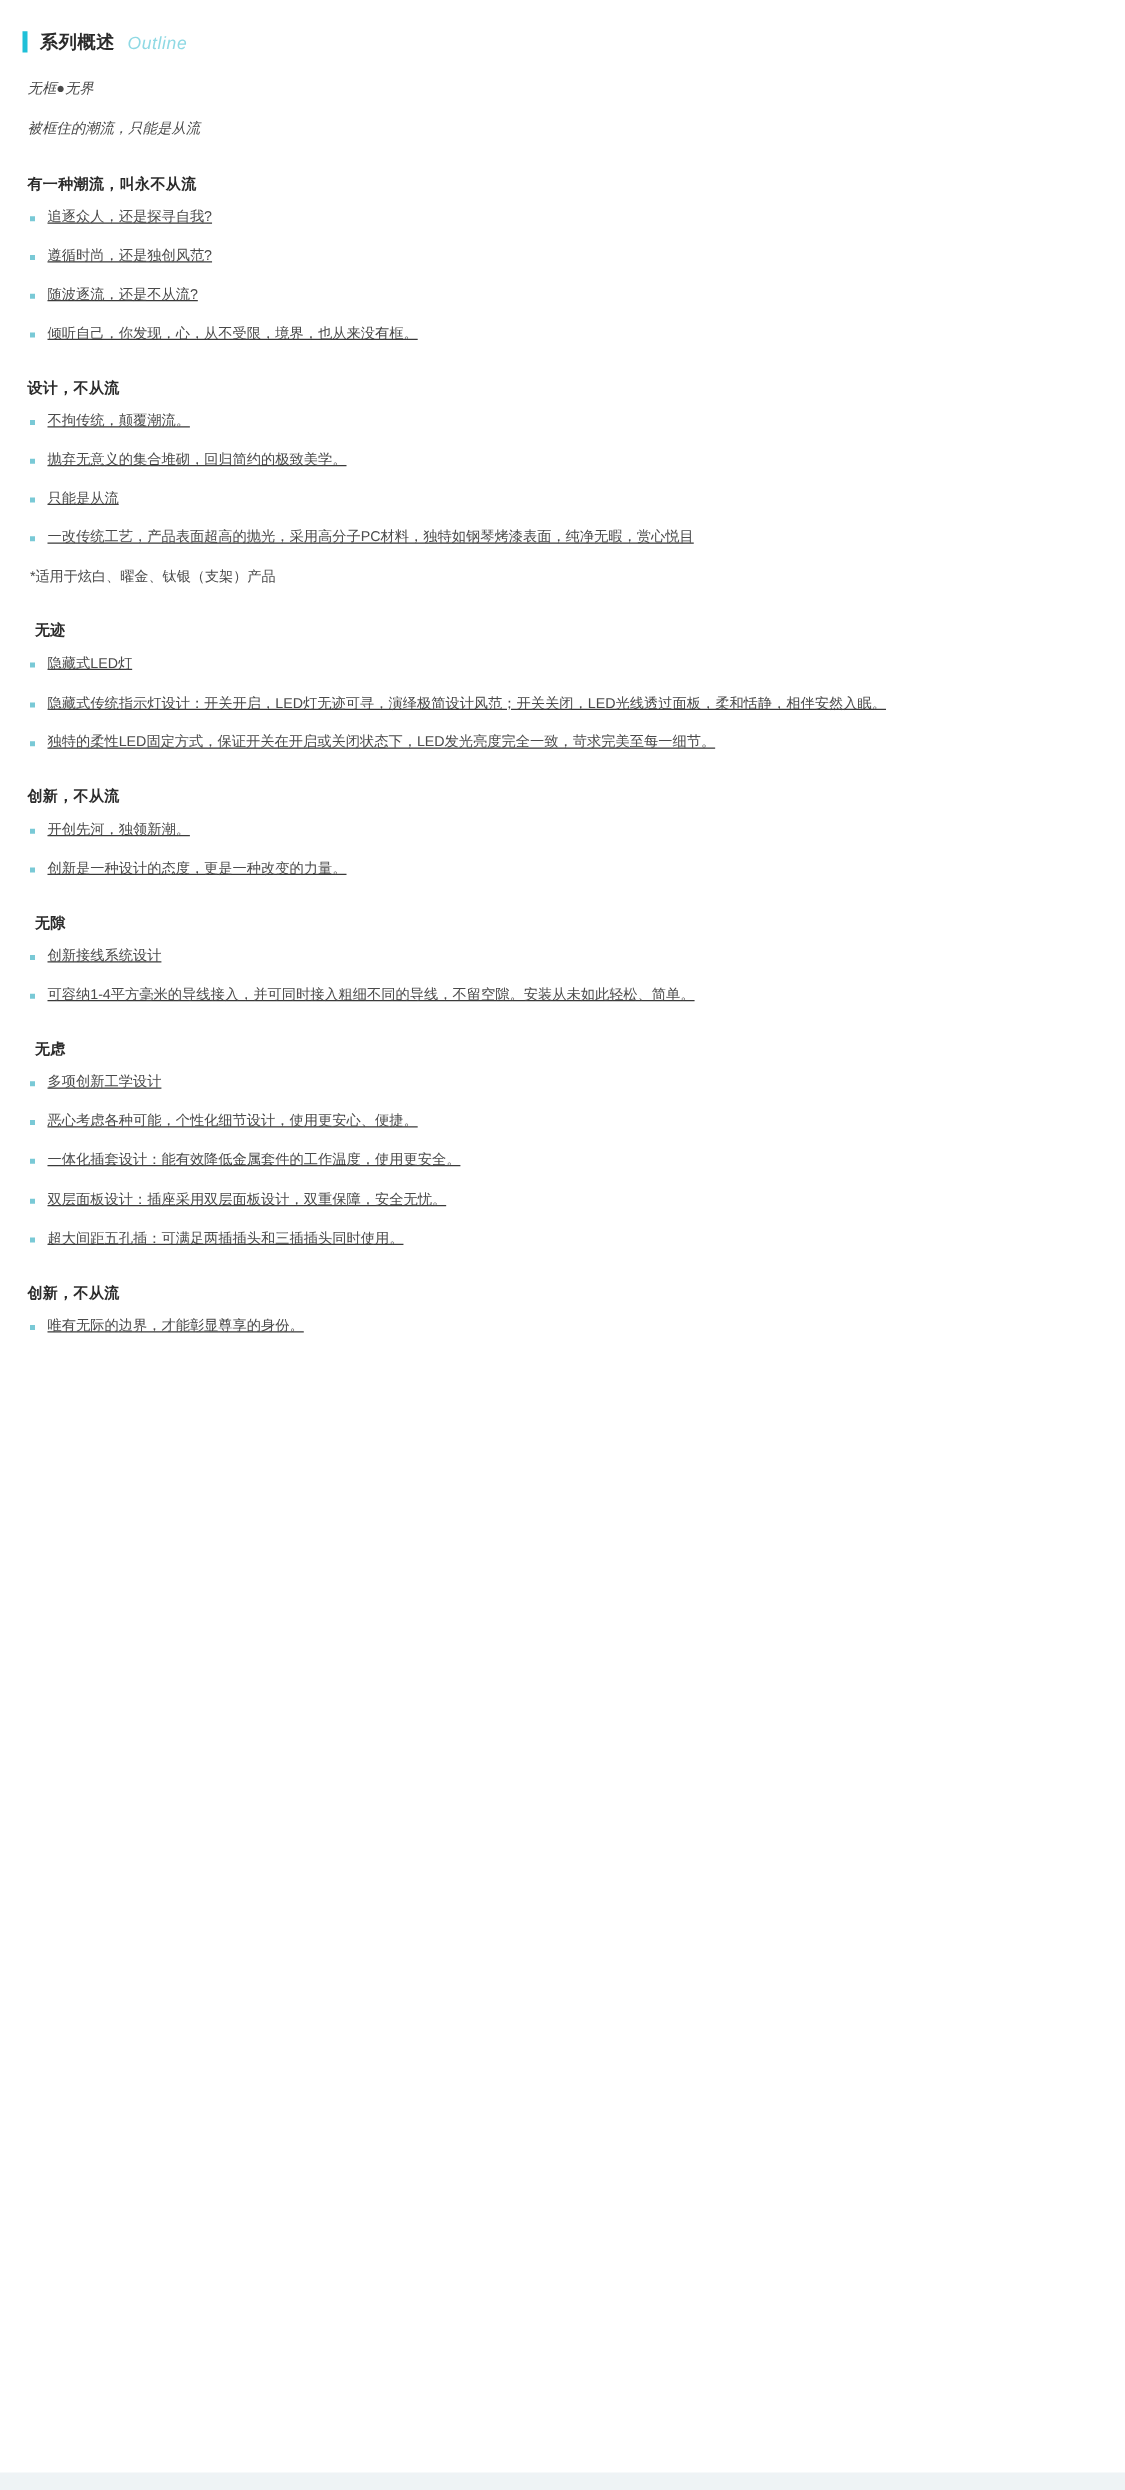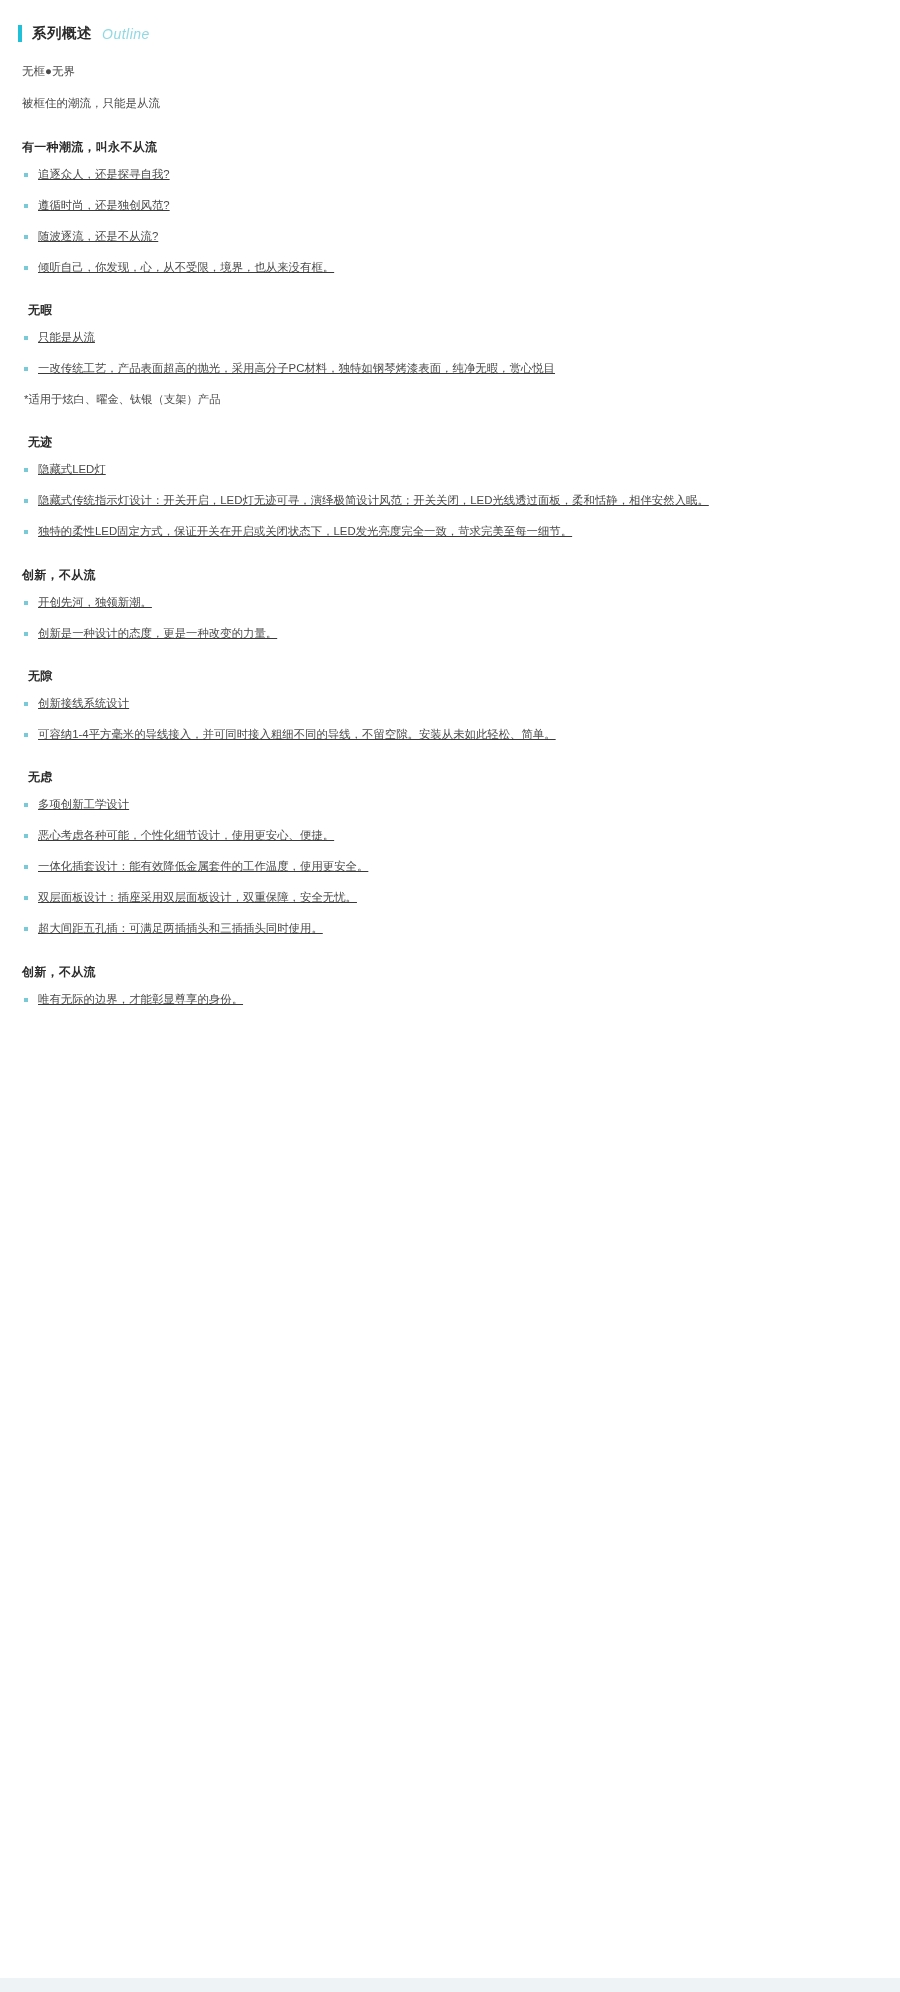--- a/index.html
+++ b/index.html
@@ -50,20 +50,21 @@
   }
   
   .content {
     padding: 20px 24px 60px 22px;
   }
   .lead {
     font-size: 11.5px;
     color: #4a4a4a;
     line-height: 1.55;
     margin: 0 0 18px 0;
+    font-style: italic;
   }
   .lead-line {
     margin: 0 0 14px 0;
   }
   .section {
     margin-bottom: 4px;
   }
   .section-title {
     font-size: 12px;
     font-weight: bold;
@@ -137,24 +138,30 @@
     <div class="section">
       <div class="section-title">有一种潮流，叫永不从流</div>
       <ul class="bullets">
         <li>追逐众人，还是探寻自我?</li>
         <li>遵循时尚，还是独创风范?</li>
         <li>随波逐流，还是不从流?</li>
         <li>倾听自己，你发现，心，从不受限，境界，也从来没有框。</li>
       </ul>
     </div>
 
-
-
-    <div class="section">
-      <div class="section-title indent">无暇</div>
+    <div class="section">
+      <div class="section-title">设计，不从流</div>
+      <ul class="bullets">
+        <li>不拘传统，颠覆潮流。</li>
+        <li>抛弃无意义的集合堆砌，回归简约的极致美学。</li>
+      </ul>
+    </div>
+
+
+    <div class="section">
       <ul class="bullets">
         <li>只能是从流</li>
         <li class="wide">一改传统工艺，产品表面超高的抛光，采用高分子PC材料，独特如钢琴烤漆表面，纯净无暇，赏心悦目</li>
       </ul>
       <div class="note">*适用于炫白、曜金、钛银（支架）产品</div>
     </div>
 
     <div class="section">
       <div class="section-title indent">无迹</div>
       <ul class="bullets">

